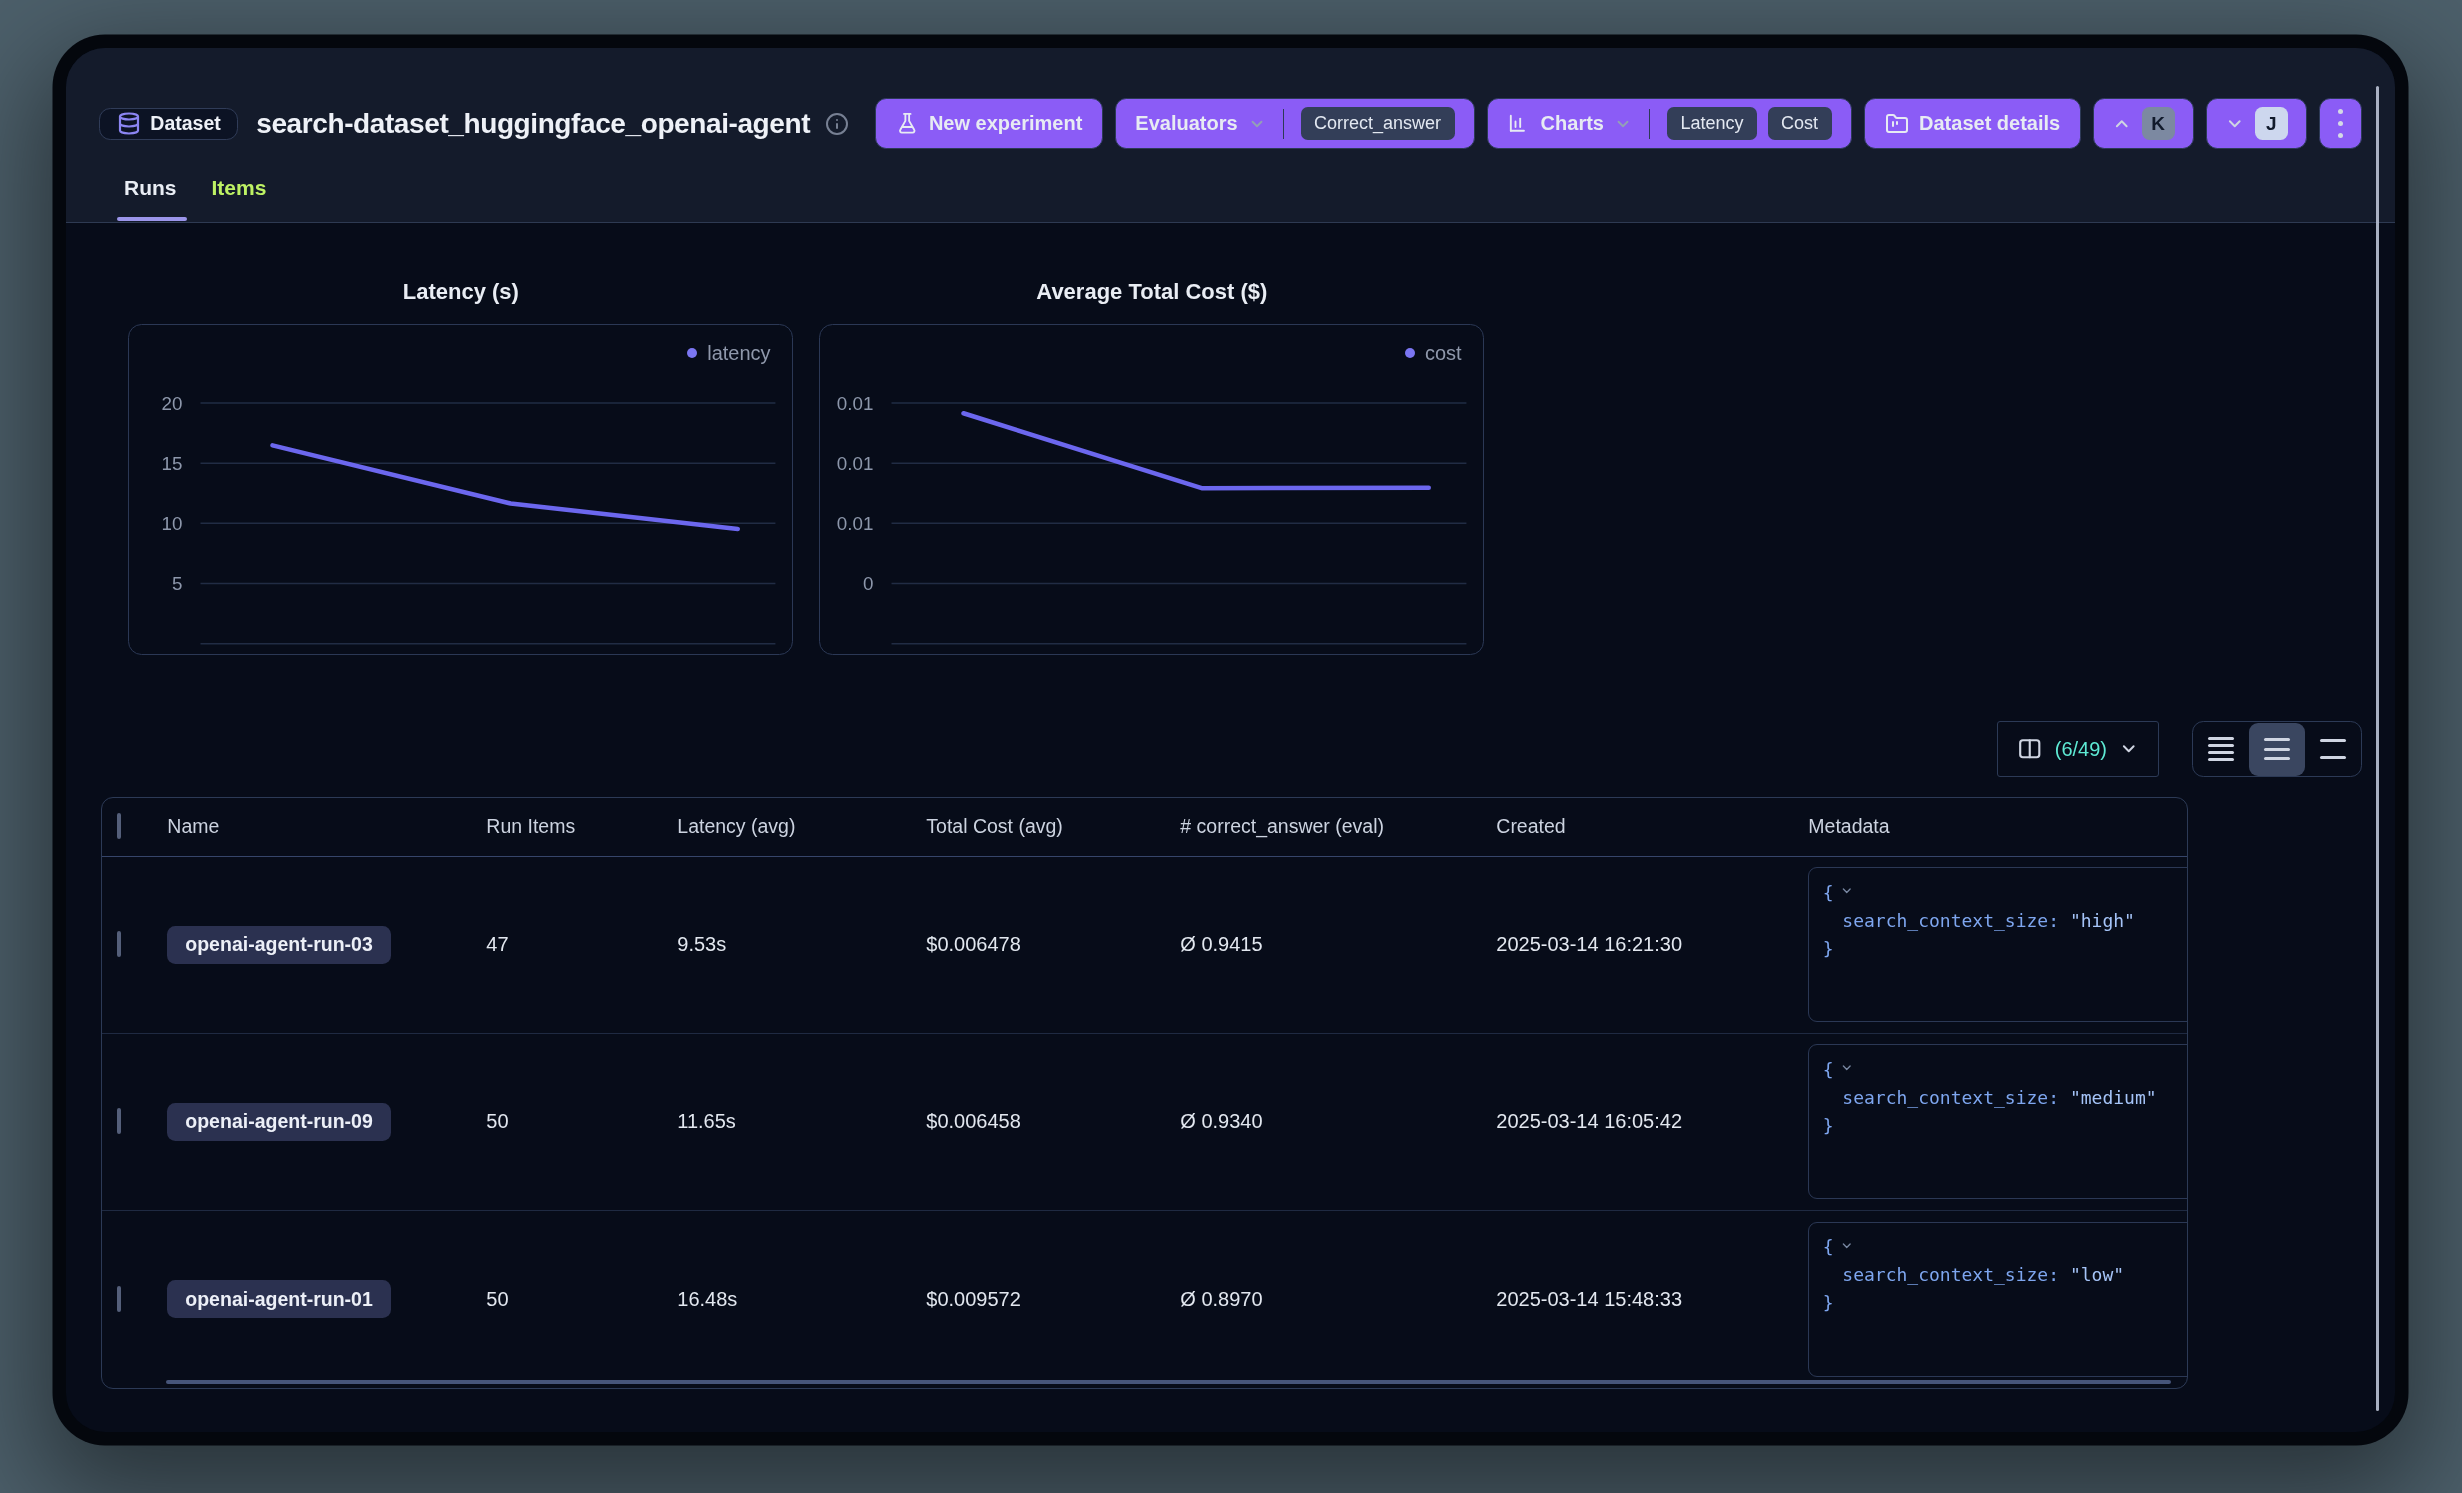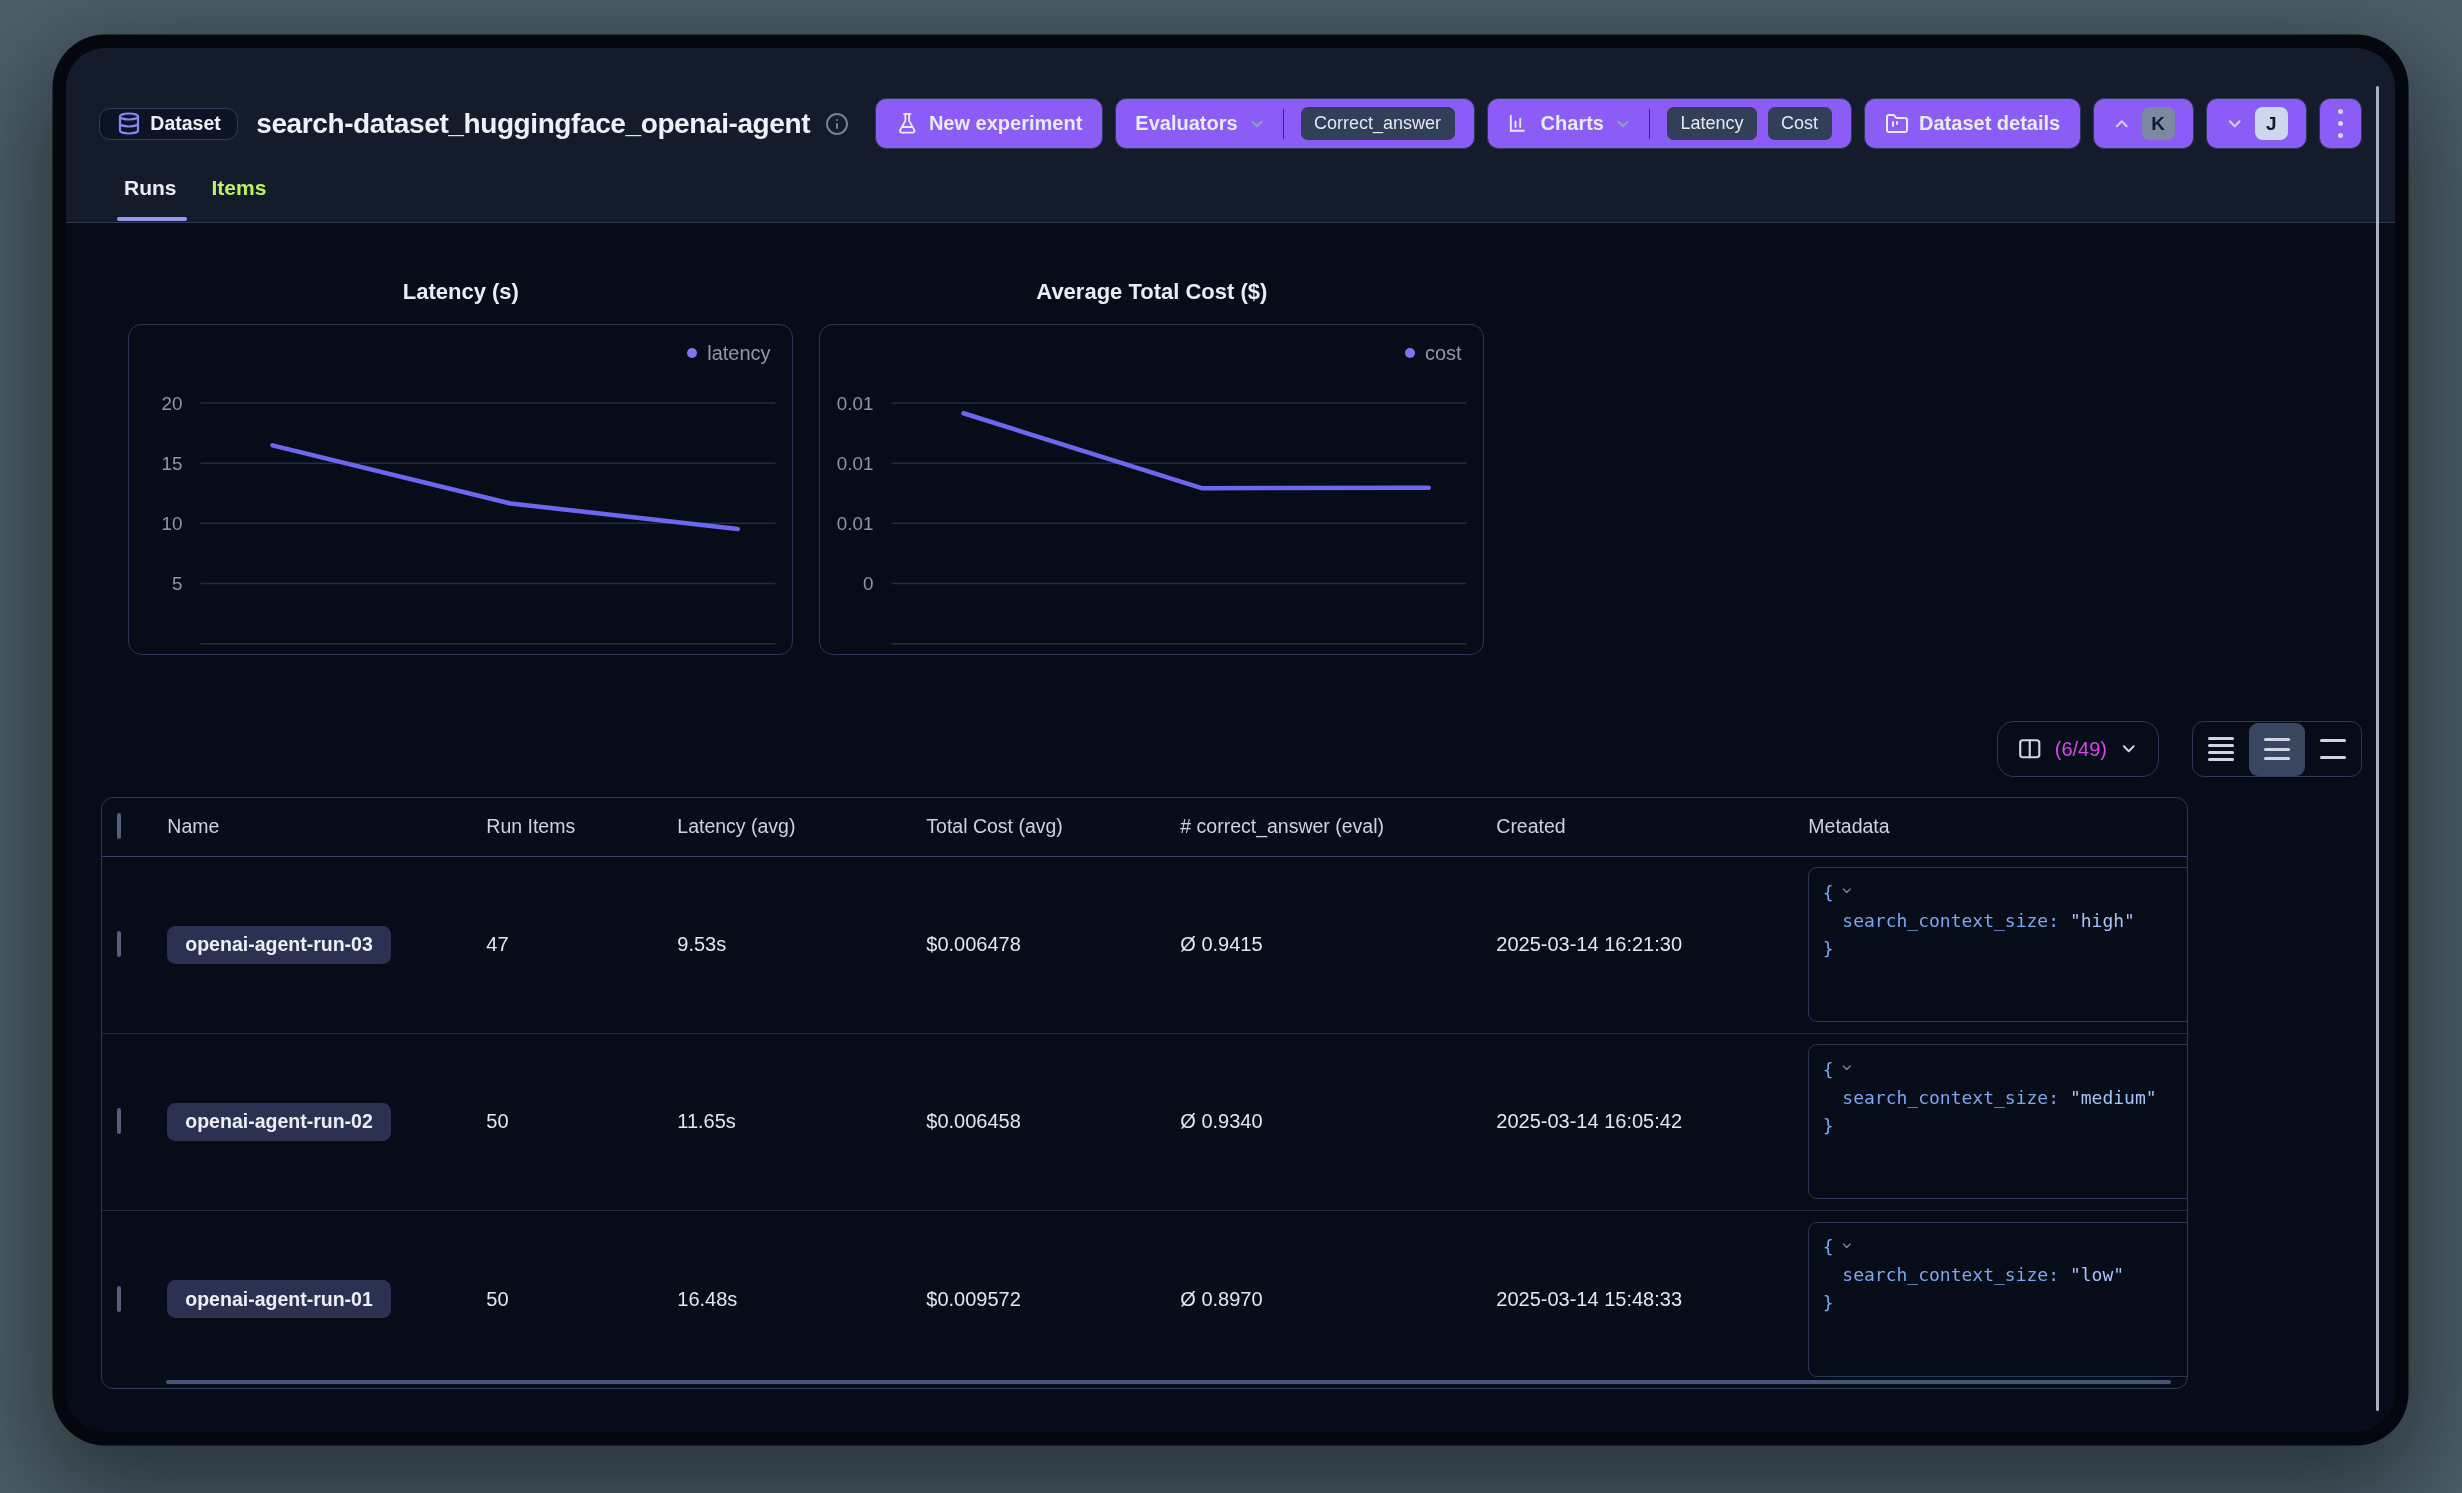--- a/index.html
+++ b/index.html
@@ -67,22 +67,22 @@
   }
   .chart-legend { position:absolute; top:16.5px; right:21px; display:flex; align-items:center; gap:9.8px; font-size:20px; color:#8f98ab; }
   .legend-dot { width:10.5px; height:10.5px; border-radius:50%; background:#7b76f2; }
   .chart-svg { position:absolute; inset:0; width:100%; height:100%; }
 
   
   .table-controls { display:flex; align-items:center; margin-top:66px; }
   .controls-right { margin-left:auto; display:flex; align-items:center; gap:33px; }
   .columns-btn {
     display:inline-flex; align-items:center; gap:12px; height:56px;
-    border:1.5px solid #2c3a56; border-radius:17px; background:transparent;
-    padding:0 19.5px; color:#d946ef; font-size:20px; cursor:pointer;
+    border:1.5px solid #2c3a56; border-radius:3px; background:transparent;
+    padding:0 19.5px; color:#5eead4; font-size:20px; cursor:pointer;
   }
   .density-group {
     display:flex; align-items:center; height:56px;
     border:1.5px solid #2c3a56; border-radius:11.3px; overflow:hidden;
   }
   .density-btn { width:56px; height:53px; display:flex; align-items:center; justify-content:center; cursor:pointer; border-radius:9px; }
   .density-btn.active { background:#3a4660; }
   .rows-icon { display:flex; flex-direction:column; align-items:center; }
   .rows-icon i { display:block; width:25.5px; height:3px; background:#cfd5e2; border-radius:1.5px; }
   .rows-4 i + i { margin-top:3.8px; }
@@ -364,21 +364,21 @@
                   <i></i>
                   <i></i>
                   <i></i>
                 </span>
       </button>
     </div>
   </div>
 
   <div class="tgrid trow">
     <div class="cell cell-check"><span class="checkbox"></span></div>
-    <div class="cell"><span class="run-badge">openai-agent-run-02</span></div>
+    <div class="cell"><span class="run-badge">openai-agent-run-09</span></div>
     <div class="cell">50</div>
     <div class="cell">11.65s</div>
     <div class="cell">$0.006458</div>
     <div class="cell">Ø 0.9340</div>
     <div class="cell">2025-03-14 16:05:42</div>
     <div class="cell">
       <div class="meta-box">
         <div><span>{</span><span class="meta-chevron">
                     <svg width="13.5" height="13.5" viewBox="0 0 24 24" fill="none" stroke="#7786a0" stroke-width="2.4" stroke-linecap="round" stroke-linejoin="round">
                       <polyline points="6 9 12 15 18 9"></polyline>

